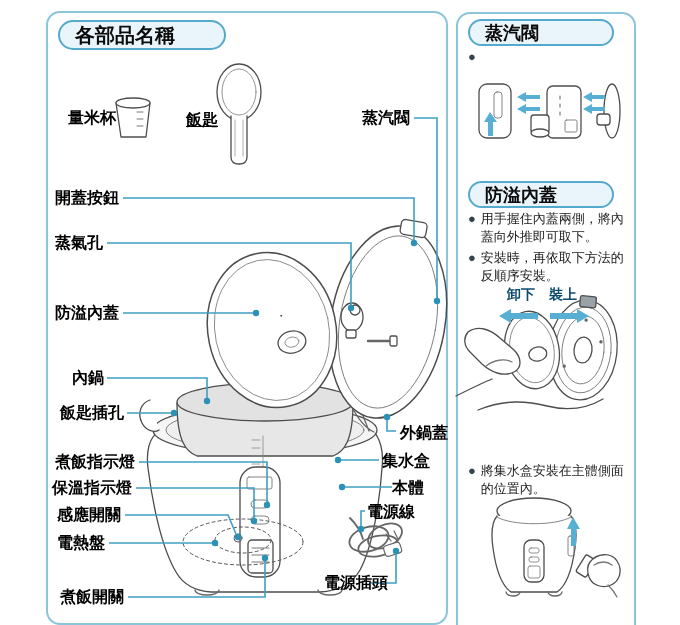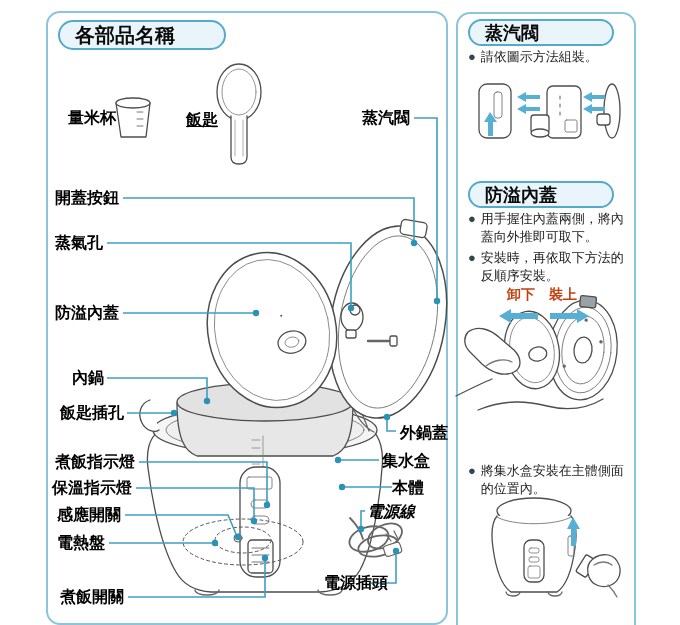--- a/index.html
+++ b/index.html
@@ -15,21 +15,21 @@
     font-weight:700;display:flex;align-items:center;box-sizing:border-box;
     padding:0 10px 0 15px;white-space:nowrap;color:#0b0b0b;font-family:Liberation Serif, serif;
   }
   #main-title{left:58px;top:20px;width:168px;height:30px;font-size:20px;}
   .sec-pill{width:146px;height:27px;font-size:18px;}
   .lbl{position:absolute;font-weight:700;font-size:16px;line-height:16px;white-space:nowrap;color:#000000;}
   .lbl.sm{font-size:16px;line-height:15px;}
   .bullets{position:absolute;margin:0;padding:0;list-style:none;width:162px;}
   .bullets li{display:flex;gap:5px;font-size:13px;line-height:1.42;margin-bottom:2px;color:#1a1a1a;}
   .bullets .dot{flex:0 0 auto;font-size:13px;line-height:1.42;color:#33444c;}
-  .mini-lbl{position:absolute;font-weight:700;font-size:14px;white-space:nowrap;color:#c2410c;}
+  .mini-lbl{position:absolute;font-weight:700;font-size:14px;white-space:nowrap;color:#0c4a6e;}
   svg{position:absolute;left:0;top:0;}
 </style>
 </head>
 <body>
 
 <div id="stage">
 
   <div class="panel" id="left-panel"></div>
   <div class="panel" id="right-panel"></div>
 
@@ -224,28 +224,27 @@
   <div class="lbl" style="left:60px;top:405px;">飯匙插孔</div>
   <div class="lbl" style="left:55px;top:454px;">煮飯指示燈</div>
   <div class="lbl" style="left:52px;top:480px;">保溫指示燈</div>
   <div class="lbl" style="left:57px;top:507px;">感應開關</div>
   <div class="lbl" style="left:57px;top:535px;">電熱盤</div>
   <div class="lbl" style="left:60px;top:589px;">煮飯開關</div>
   <div class="lbl" style="left:362px;top:110px;">蒸汽閥</div>
   <div class="lbl sm" style="left:400px;top:425px;">外鍋蓋</div>
   <div class="lbl sm" style="left:382px;top:453px;">集水盒</div>
   <div class="lbl sm" style="left:392px;top:480px;">本體</div>
-  <div class="lbl sm" style="left:367px;top:504px;font-style:italic;">電源線</div>
+  <div class="lbl sm" style="left:367px;top:504px;">電源線</div>
   <div class="lbl sm" style="left:324px;top:575px;">電源插頭</div>
 
   <div class="pill sec-pill" style="left:468px;top:19px;">蒸汽閥</div>
   <ul class="bullets" style="left:468px;top:48px;">
     <li>
         <span class="dot">●</span>
-        <span>請依圖示方法組裝。</span>
       </li>
   </ul>
 
   <div class="pill sec-pill" style="left:468px;top:181px;">防溢內蓋</div>
   <ul class="bullets" style="left:468px;top:210px;">
     <li>
         <span class="dot">●</span>
         <span>用手握住內蓋兩側，將內蓋向外推即可取下。</span>
       </li>
     <li>

